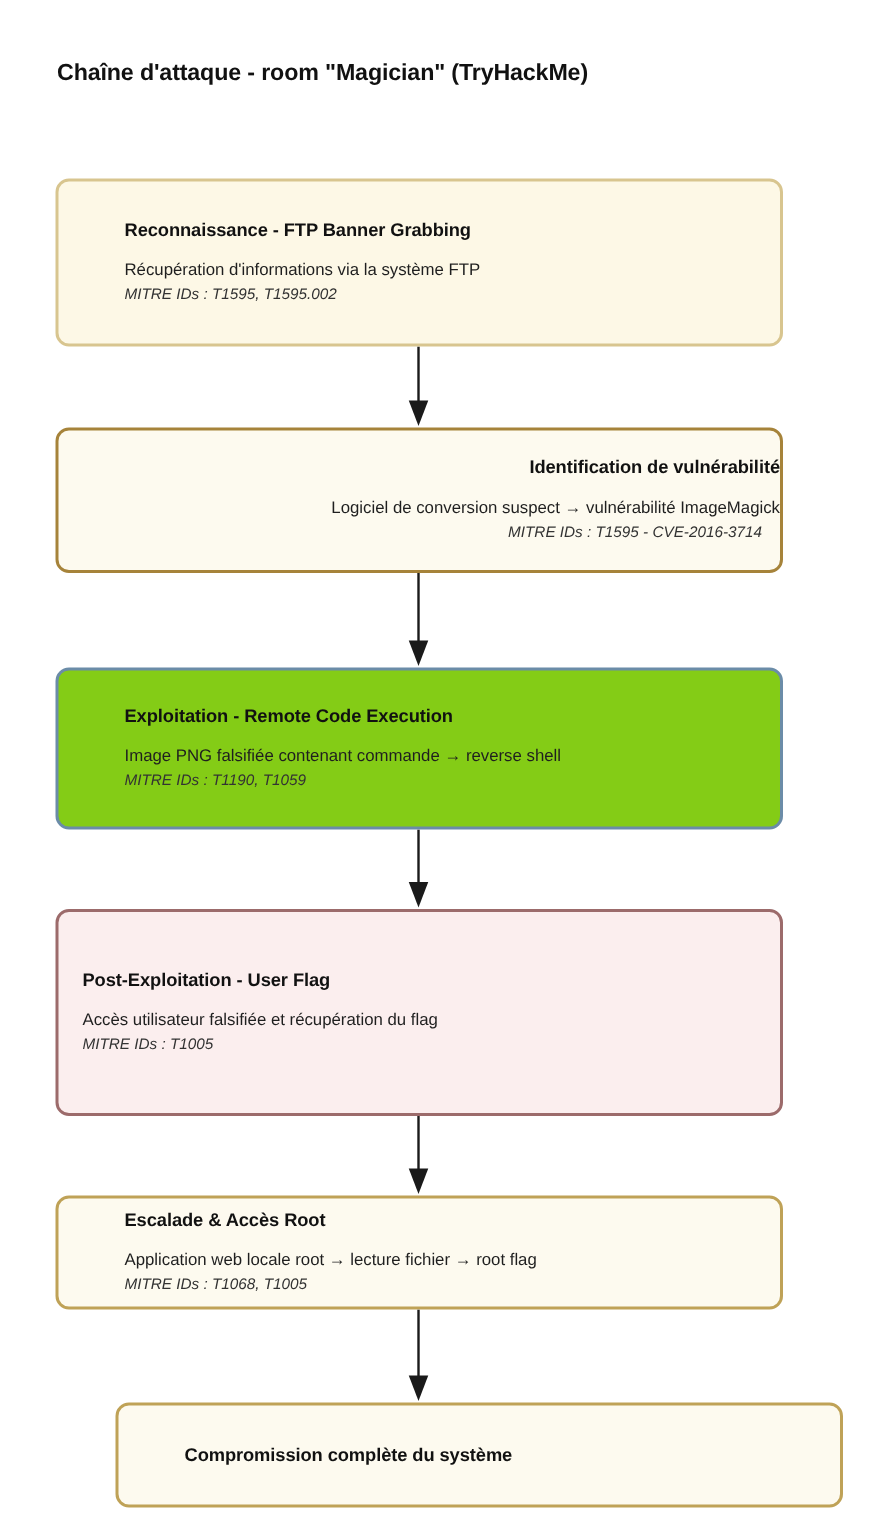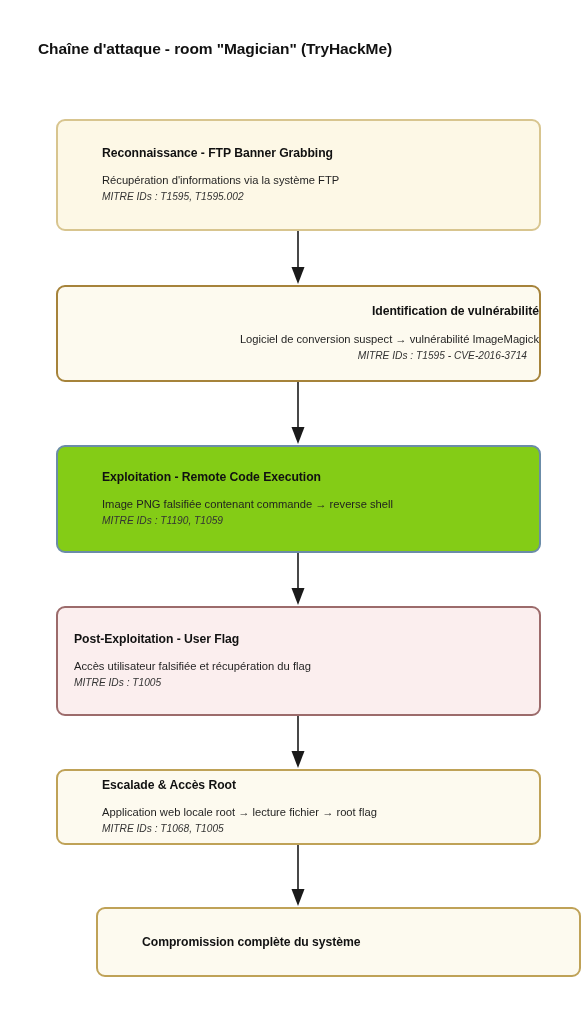--- a/index.html
+++ b/index.html
@@ -30,21 +30,21 @@
     top: 40px;
     font-size: 15.5px;
     font-weight: bold;
     color: #111111;
     letter-spacing: -0.1px;
     white-space: nowrap;
   }
 
   .flow {
     position: absolute;
-    left: 56px;
+    left: 37px;
     top: 119px;
     width: 485px;
   }
 
   .node {
     box-sizing: border-box;
     width: 485px;
     border-radius: 9px;
     border-style: solid;
     border-width: 2px;
@@ -160,21 +160,21 @@
       <div class="node-mitre">MITRE IDs : T1190, T1059</div>
     </div>
 
     <div class="connector" style="height:53px;">
       <svg width="485" height="53" viewBox="0 0 485 53">
         <line x1="242" y1="0" x2="242" y2="41" stroke="#1a1a1a" stroke-width="1.6"></line>
         <polygon points="242,52 235.5,35 248.5,35" fill="#1a1a1a"></polygon>
       </svg>
     </div>
 
-    <div class="node v-rose" style="height:110px;padding-left:16px;">
+    <div class="node v-rose" style="height:138px;padding-left:16px;">
       <div class="node-title">Post-Exploitation - User Flag</div>
       <div class="node-desc">Accès utilisateur falsifiée et récupération du flag</div>
       <div class="node-mitre">MITRE IDs : T1005</div>
     </div>
 
     <div class="connector" style="height:53px;">
       <svg width="485" height="53" viewBox="0 0 485 53">
         <line x1="242" y1="0" x2="242" y2="41" stroke="#1a1a1a" stroke-width="1.6"></line>
         <polygon points="242,52 235.5,35 248.5,35" fill="#1a1a1a"></polygon>
       </svg>

